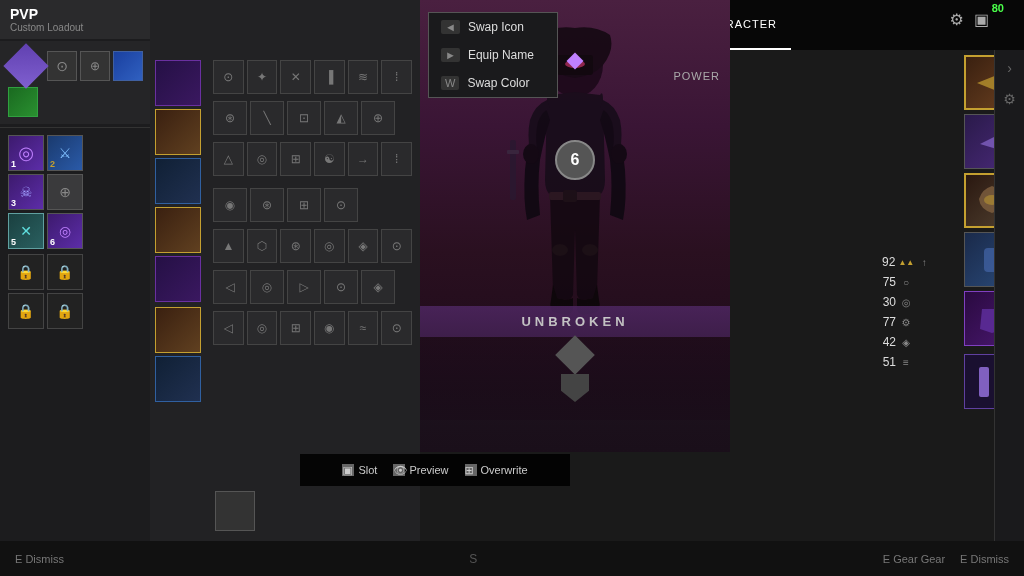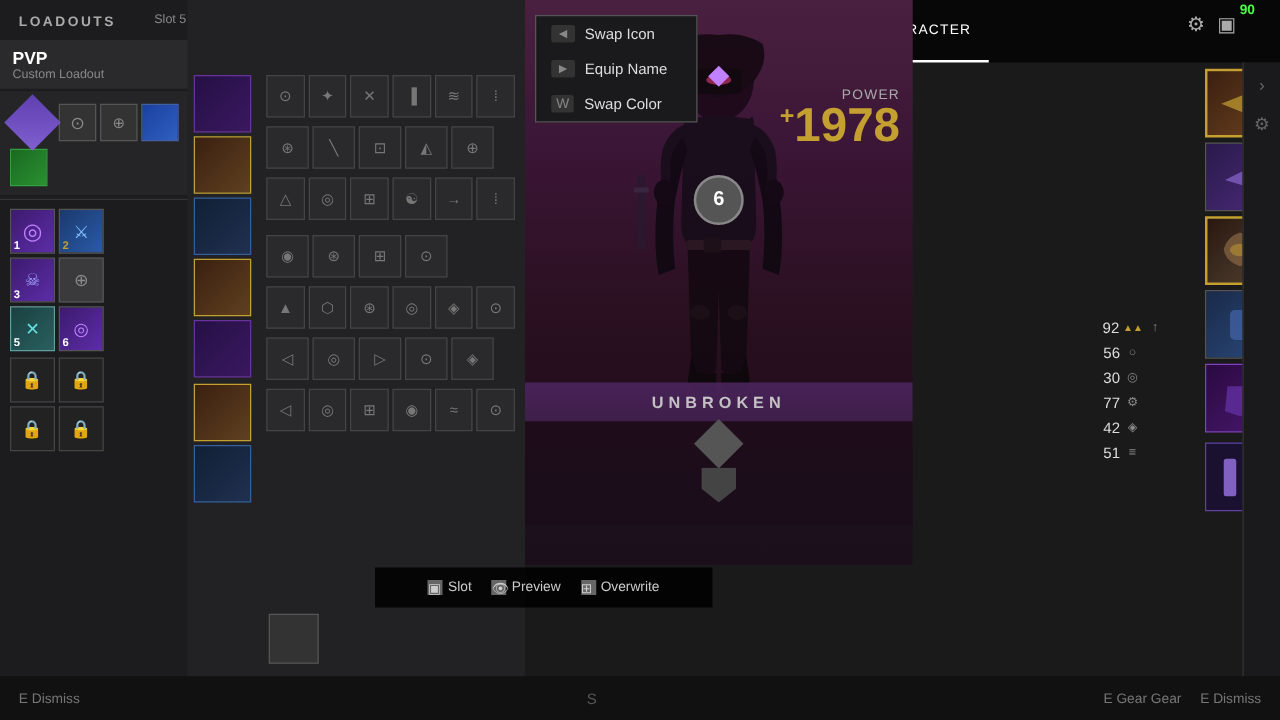--- a/index.html
+++ b/index.html
@@ -505,21 +505,21 @@
 </head>
 <body>
 
 <div id="top-nav">
   <div style="display:flex; align-items:center; height:100%;">
     <div class="nav-item">CLAN</div>
     <div class="nav-item">COLLECTIONS</div>
     <div class="nav-item">JOURNEY</div>
     <div class="nav-item active">CHARACTER</div>
   </div>
-  <span id="score-badge">90</span>
+  <span id="score-badge">80</span>
   <div id="top-right-icons">
     <span class="top-icon">⚙</span>
     <span class="top-icon">▣</span>
   </div>
 </div>
 
 <div id="context-menu">
   <div class="context-item">
     <span class="context-key">◄</span>
     <span>Swap Icon</span>
@@ -528,21 +528,20 @@
     <span class="context-key">►</span>
     <span>Equip Name</span>
   </div>
   <div class="context-item">
     <span class="context-key">W</span>
     <span>Swap Color</span>
   </div>
 </div>
 
 <div id="loadouts-panel">
-  <div id="loadouts-title">LOADOUTS</div>
 
   <div id="pvp-section">
     <div style="display:flex; justify-content:space-between; align-items:start;">
       <div>
         <div id="pvp-title">PVP</div>
         <div id="pvp-subtitle">Custom Loadout</div>
       </div>
       <div id="pvp-slot">Slot 5</div>
     </div>
   </div>
@@ -753,23 +752,20 @@
 
       <ellipse cx="75" cy="230" rx="8" ry="6" fill="#1a1015"></ellipse>
       <ellipse cx="105" cy="230" rx="8" ry="6" fill="#1a1015"></ellipse>
     </svg>
 
     <div style="position:absolute;top:55px;left:50%;transform:translateX(-50%);width:12px;height:12px;background:#c080ff;transform:translateX(-50%) rotate(45deg);"></div>
   </div>
 
   <div id="power-display">
     <div id="power-label">POWER</div>
-    <div id="power-number">
-      <span id="power-plus">+</span><span>1978</span>
-    </div>
   </div>
 
   <div id="season-rank">6</div>
 
   <div id="title-banner">
     <div id="title-text">UNBROKEN</div>
   </div>
 
   <div id="char-gradient"></div>
 
@@ -779,21 +775,21 @@
   </div>
 </div>
 
 <div style="position:absolute;right:93px;top:255px;" id="stats-panel">
   <div class="stat-row">
     <span class="stat-value">92</span>
     <span class="stat-arrows">▲▲</span>
     <span class="stat-icon">↑</span>
   </div>
   <div class="stat-row">
-    <span class="stat-value">56</span>
+    <span class="stat-value">75</span>
     <span class="stat-icon">○</span>
   </div>
   <div class="stat-row">
     <span class="stat-value">30</span>
     <span class="stat-icon">◎</span>
   </div>
   <div class="stat-row">
     <span class="stat-value">77</span>
     <span class="stat-icon">⚙</span>
   </div>

